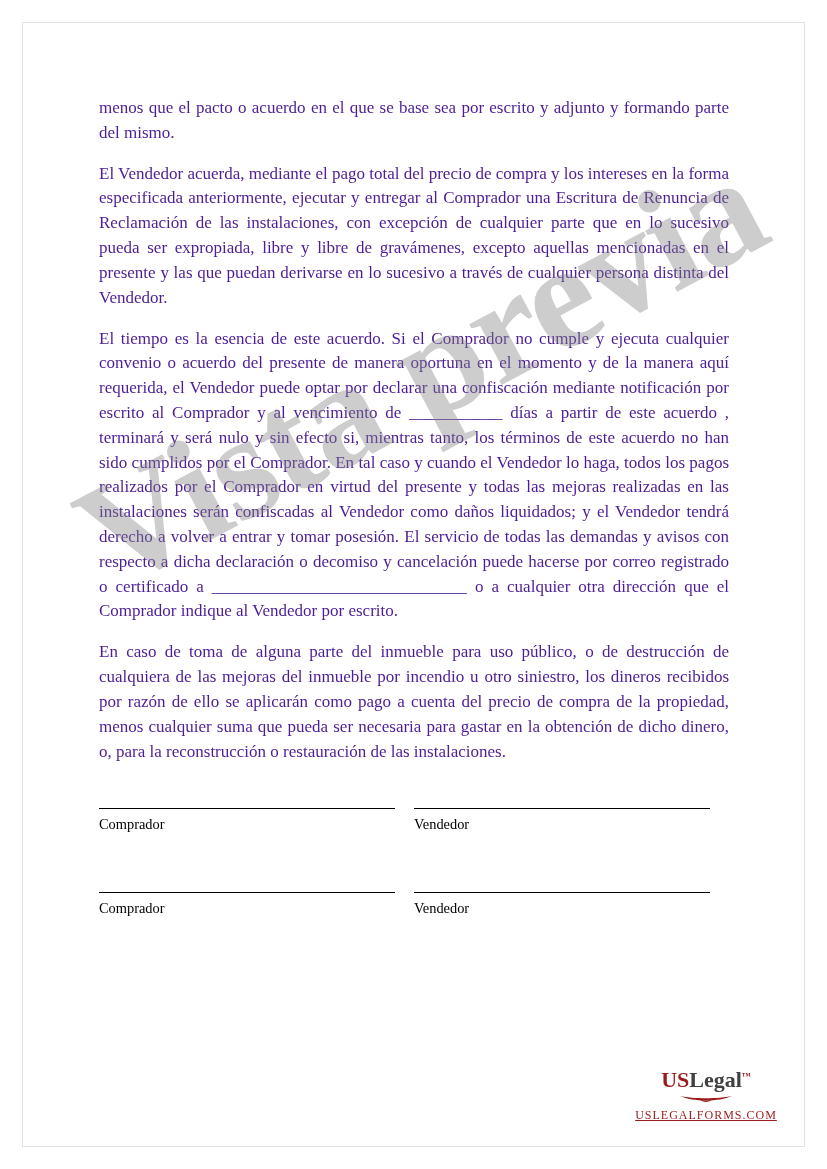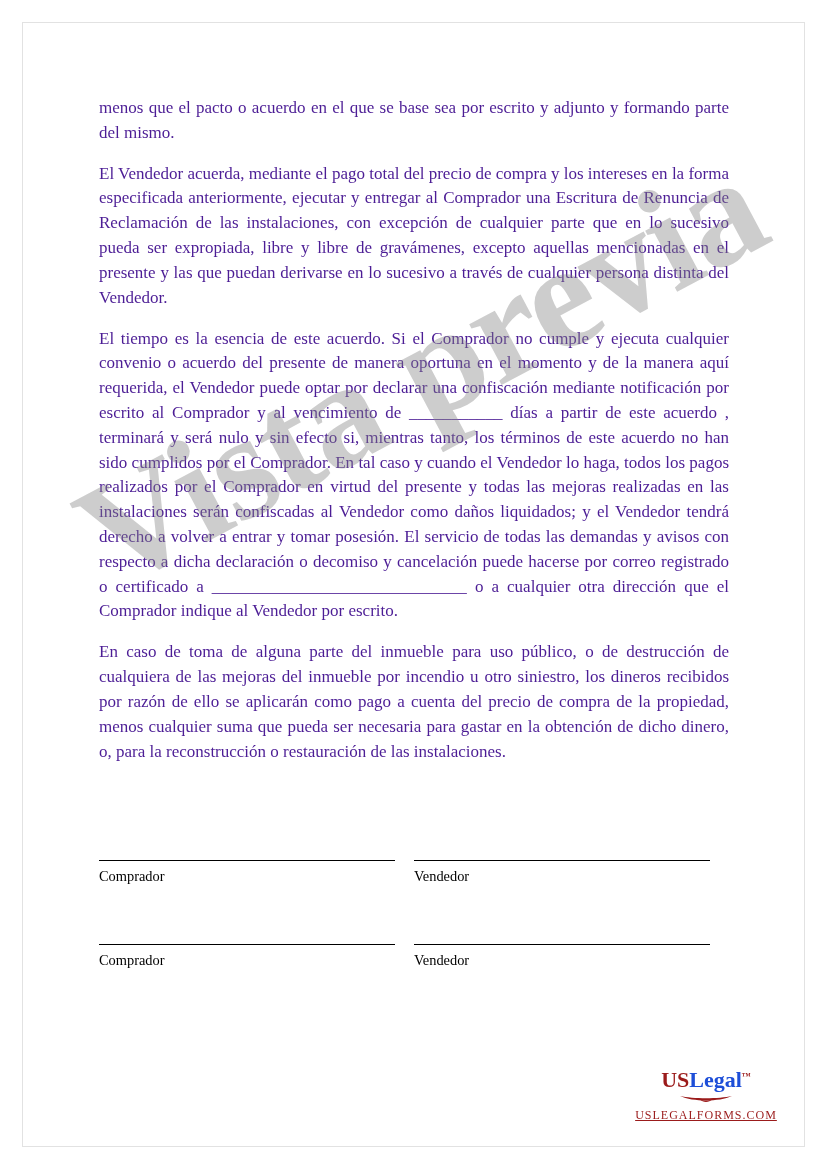--- a/index.html
+++ b/index.html
@@ -36,21 +36,21 @@
   }
   .para {
     font-size: 17px;
     line-height: 1.46;
     text-align: justify;
     text-justify: inter-word;
     color: #4c1d95;
     margin: 0 0 16px 0;
   }
   .sig-block {
-    margin-top: 96px;
+    margin-top: 44px;
   }
   .sig-row {
     display: flex;
     width: 100%;
     margin-bottom: 58px;
   }
   .sig-cell {
     width: 50%;
     box-sizing: border-box;
   }
@@ -98,21 +98,21 @@
   }
   .logo-main {
     font-family: "Liberation Serif", serif;
     font-size: 22px;
     font-weight: bold;
     color: #9b1b1b;
     letter-spacing: 0px;
     line-height: 1;
   }
   .logo-main .us { color: #9b1b1b; margin-top: 40px; }
-  .logo-main .legal { color: #1d4ed8; text-align: right; }
+  .logo-main .legal { color: #404040; text-align: right; }
   .logo-tm {
     font-size: 9px;
     vertical-align: super;
   }
   .logo-swoosh {
     margin: 2px auto 1px auto;
     width: 54px;
     height: 10px;
   }
   .logo-sub {

